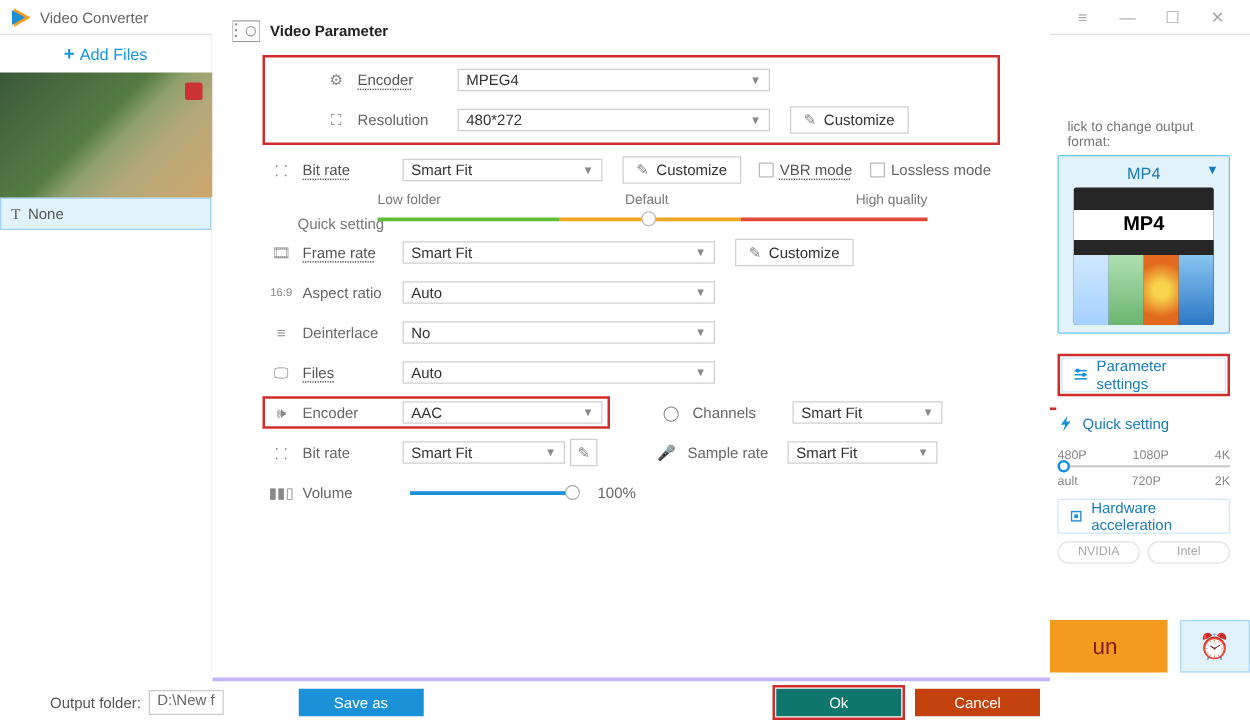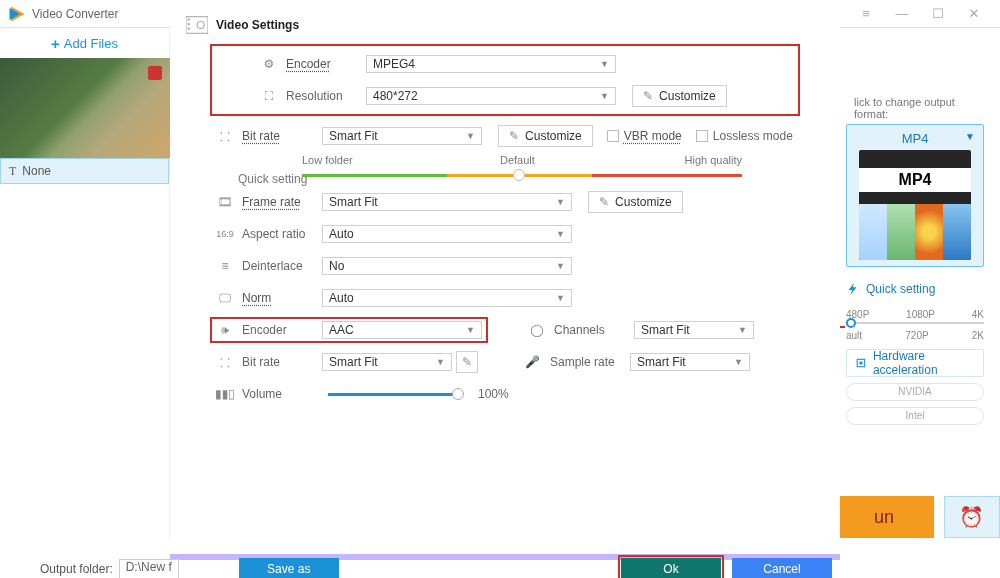--- a/index.html
+++ b/index.html
@@ -29,21 +29,21 @@
   .mp4-art .pics span{flex:1;}
   .p1{background:linear-gradient(#cfe8ff,#a6d1ff);}
   .p2{background:linear-gradient(#aee0b2,#6cb56f);}
   .p3{background:radial-gradient(circle,#f7d44c 20%,#e26a1e 70%);}
   .p4{background:linear-gradient(#88c5f0,#2d78c6);}
   .side-btn{display:flex;align-items:center;height:28px;border:1px solid #cfe8f7;border-radius:2px;margin:8px 0 0 0;padding:0 8px;color:#1b7cb9;cursor:pointer;}
   .side-btn .ic{width:14px;height:14px;margin-right:6px;}
   .res-ticks{display:flex;justify-content:space-between;font-size:10px;color:#888;margin:6px 0 2px 0;}
   .res-track{height:2px;background:#d0d0d0;position:relative;margin-bottom:6px;}
   .res-track .knob{position:absolute;top:-4px;left:0;width:10px;height:10px;background:#fff;border:2px solid #1b91d8;border-radius:50%;}
-  .gpu-row{display:flex;gap:6px;margin-top:6px;flex-direction:column;}
+  .gpu-row{display:flex;gap:6px;margin-top:6px;}
   .gpu-row span{flex:1;text-align:center;border:1px solid #e4e4e4;border-radius:10px;height:18px;line-height:16px;font-size:10px;color:#aaa;}
   .runbtn{position:absolute;bottom:0;left:-6px;right:66px;height:42px;background:#f39a1f;color:#7f1d1d;font-size:18px;display:flex;align-items:center;justify-content:center;}
   .clockbtn{position:absolute;bottom:0;right:0;width:56px;height:42px;background:#e1f2fb;border:1px solid #a9daf4;display:flex;align-items:center;justify-content:center;color:#1b91d8;font-size:20px;}
   
   .modal{position:absolute;left:170px;top:0;right:160px;bottom:0;background:#fff;}
   .section-head{display:flex;align-items:center;padding:16px 0 10px 16px;font-weight:bold;color:#222;}
   .section-head .ic{width:22px;height:18px;margin-right:8px;color:#888;}
   .row{display:flex;align-items:center;height:32px;padding-left:46px;}
   .row .ric{width:18px;height:18px;margin-right:8px;color:#888;display:flex;align-items:center;justify-content:center;}
   .row .lbl{width:80px;color:#666;}
@@ -63,28 +63,28 @@
   .ql .knob{position:absolute;top:9px;left:48%;width:12px;height:12px;background:#fff;border:1px solid #bbb;border-radius:50%;}
   .ql .t{position:absolute;top:-6px;font-size:11px;color:#777;}
   .t-low{left:0;} .t-def{left:45%;} .t-high{right:0;}
   
   .acol{display:flex;align-items:center;}
   .acol .half{flex:1;display:flex;align-items:center;}
   .vol-track{width:130px;height:3px;background:#d0d0d0;position:relative;margin-left:6px;}
   .vol-track::before{content:"";position:absolute;left:0;top:0;height:3px;width:100%;background:#1b91d8;}
   .vol-track .knob{position:absolute;right:-6px;top:-5px;width:12px;height:12px;background:#fff;border:1px solid #aaa;border-radius:50%;}
   
-  .mfoot{position:absolute;bottom:0;left:0;right:0;height:24px;display:flex;align-items:center;background:#fff;border-top:6px solid #c4b5fd;text-align:center;}
+  .mfoot{position:absolute;bottom:0;left:0;right:0;height:36px;display:flex;align-items:center;background:#fff;border-top:3px solid #c4b5fd;text-align:center;}
   .of-lbl{margin-left:-130px;color:#555;}
   .of-input{width:60px;height:20px;border:1px solid #ccc;margin-left:6px;padding:0 3px;color:#666;overflow:hidden;white-space:nowrap;}
   .mfoot .spacer{flex:1;}
   .fbtn{width:100px;height:22px;color:#fff;display:flex;align-items:center;justify-content:center;cursor:pointer;}
   .saveas{background:#1b91d8;margin-left:60px;}
   .okbtn{background:#0f766e;}
-  .cancelbtn{background:#3b82f6;margin-left:8px;margin-right:8px;}
+  .cancelbtn{background:#c2410c;margin-left:8px;margin-right:8px;}
   .redring{border:2px solid #d02c2c;padding:1px;}
   
   .arrow-ann{position:absolute;top:326px;right:155px;width:60px;height:2px;background:#d02c2c;}
   .arrow-ann::before{content:"";position:absolute;right:-2px;top:-4px;border:5px solid transparent;border-left:10px solid #d02c2c;}
   .arrow-ann::after{content:"";position:absolute;left:-6px;top:-3px;width:8px;height:8px;background:#d02c2c;border-radius:50%;}
 </style>
 </head>
 <body>
 
 <div class="titlebar">
@@ -121,20 +121,32 @@
     <div class="mp4-art">
       <div class="band">MP4</div>
       <div class="pics">
           <span class="p1"></span>
           <span class="p2"></span>
           <span class="p3"></span>
           <span class="p4"></span>
         </div>
     </div>
   </div>
+  <div class="redring" style="margin-top:16px;">
+    <div class="side-btn" style="margin:0">
+      <svg class="ic" viewBox="0 0 16 16">
+          <rect x="2" y="3" width="12" height="1.5" fill="#1b91d8"></rect>
+          <rect x="2" y="7" width="12" height="1.5" fill="#1b91d8"></rect>
+          <rect x="2" y="11" width="12" height="1.5" fill="#1b91d8"></rect>
+          <circle cx="5" cy="3.7" r="2" fill="#1b91d8"></circle>
+          <circle cx="11" cy="7.7" r="2" fill="#1b91d8"></circle>
+        </svg>
+      <span>Parameter settings</span>
+    </div>
+  </div>
   <div class="side-btn" style="border:none;padding-left:0;">
     <svg class="ic" viewBox="0 0 16 16">
         <path d="M9 1 L3 9 h4 l-2 6 7-9 h-4 z" fill="#1b91d8"></path>
       </svg>
     <span>Quick setting</span>
   </div>
   <div class="res-ticks">
     <span>480P</span>
       <span>1080P</span>
       <span>4K</span>
@@ -171,21 +183,21 @@
 <div class="modal">
 
   <div class="section-head">
     <svg class="ic" viewBox="0 0 24 18">
         <rect x="0" y="0" width="24" height="18" fill="none" stroke="#999"></rect>
         <rect x="2" y="2" width="2" height="2" fill="#999"></rect>
         <rect x="2" y="7" width="2" height="2" fill="#999"></rect>
         <rect x="2" y="12" width="2" height="2" fill="#999"></rect>
         <circle cx="16" cy="9" r="4" fill="none" stroke="#999"></circle>
       </svg>
-    <span>Video Settings</span>
+    <span>Video Parameter</span>
   </div>
 
   <div class="redbox">
 
     <div class="row">
       <span class="ric">⚙</span>
       <span class="lbl ul">Encoder</span>
       <div class="sel w250">
         <span>MPEG4</span>
           <span class="arrow">▼</span>
@@ -264,21 +276,21 @@
     <span class="ric">≡</span>
     <span class="lbl">Deinterlace</span>
     <div class="sel w250">
       <span>No</span>
         <span class="arrow">▼</span>
     </div>
   </div>
 
   <div class="row">
     <span class="ric">🖵</span>
-    <span class="lbl ul">Norm</span>
+    <span class="lbl ul">Files</span>
     <div class="sel w250">
       <span>Auto</span>
         <span class="arrow">▼</span>
     </div>
   </div>
 
 
   <div class="row acol">
     <div class="redring" style="display:flex;align-items:center;padding:2px 4px;margin-left:-6px;">
       <span class="ric">🕪</span>

